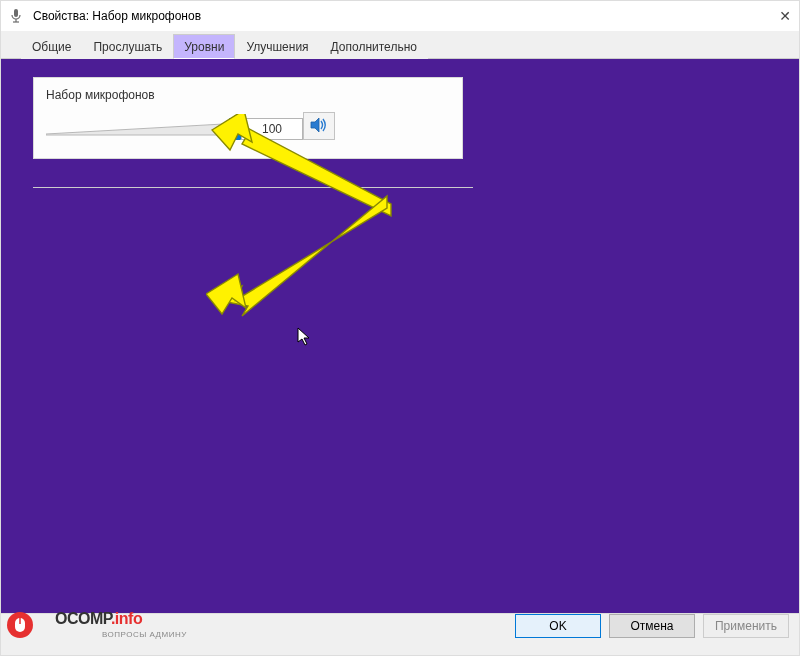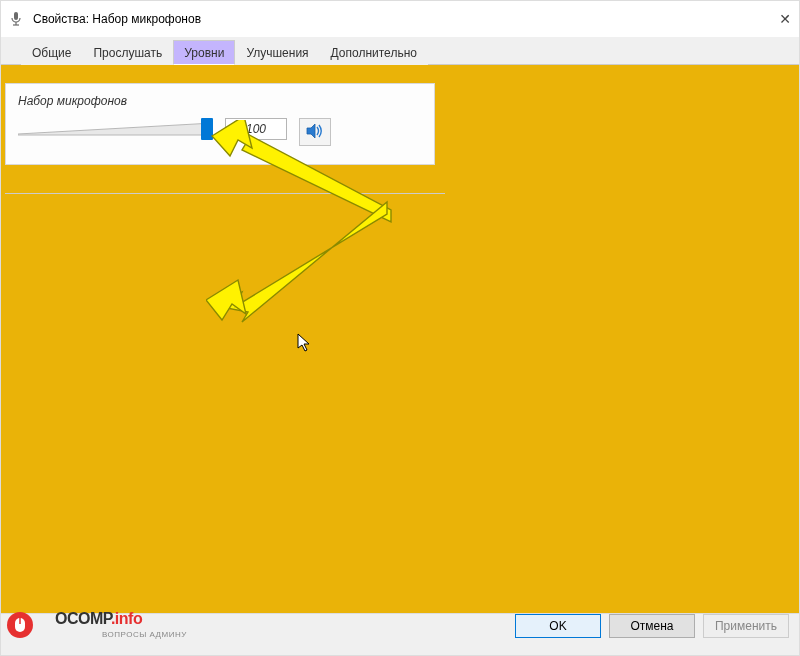--- a/index.html
+++ b/index.html
@@ -8,21 +8,21 @@
       font-size: 12px;
       background: #fff;
       width: 800px;
       height: 656px;
       position: relative;
       overflow: hidden;
       border: 1px solid #ddd;
     }
     
     .titlebar {
-      height: 36px;
+      height: 30px;
       background: #fff;
       display: flex;
       align-items: center;
       padding: 0 8px;
       justify-content: space-between;
     }
     .titlebar-left { display: flex; align-items: center; gap: 8px; }
     .titlebar-icon { width: 16px; height: 16px; display:flex; align-items:center; justify-content:center;}
     .titlebar-title { font-size: 12px; color: #000; }
     .titlebar-close { font-size: 14px; color: #444; }
@@ -45,44 +45,42 @@
       position: relative;
       bottom: -1px;
     }
     .tab.active {
       background: #c4b5fd;
       border: 1px solid #ccc;
       border-bottom: 1px solid #fff;
       margin-top: 12px;
     }
     .tab-content {
-      background: #eab308;
-      padding: 18px 4px;
+      background: #4c1d95;
+      padding: 18px 32px;
       height: 554px;
       position: relative;
-      font-style: italic;
     }
     
     .group {
       border: 1px solid #d9d9d9;
       background: #fdfdfd;
       padding: 10px 12px 18px 12px;
       width: 430px;
       margin-bottom: 28px;
     }
     .group-label {
       font-size: 12px;
       color: #333;
       margin-bottom: 10px;
       display: block;
     }
     .slider-row {
       display: flex;
-      align-items: flex-start;
-      gap: 12px;
+      align-items: flex-end;
     }
     
     .slider-track {
       position: relative;
       width: 195px;
       height: 22px;
       cursor: pointer;
     }
     .slider-wedge {
       position: absolute;

